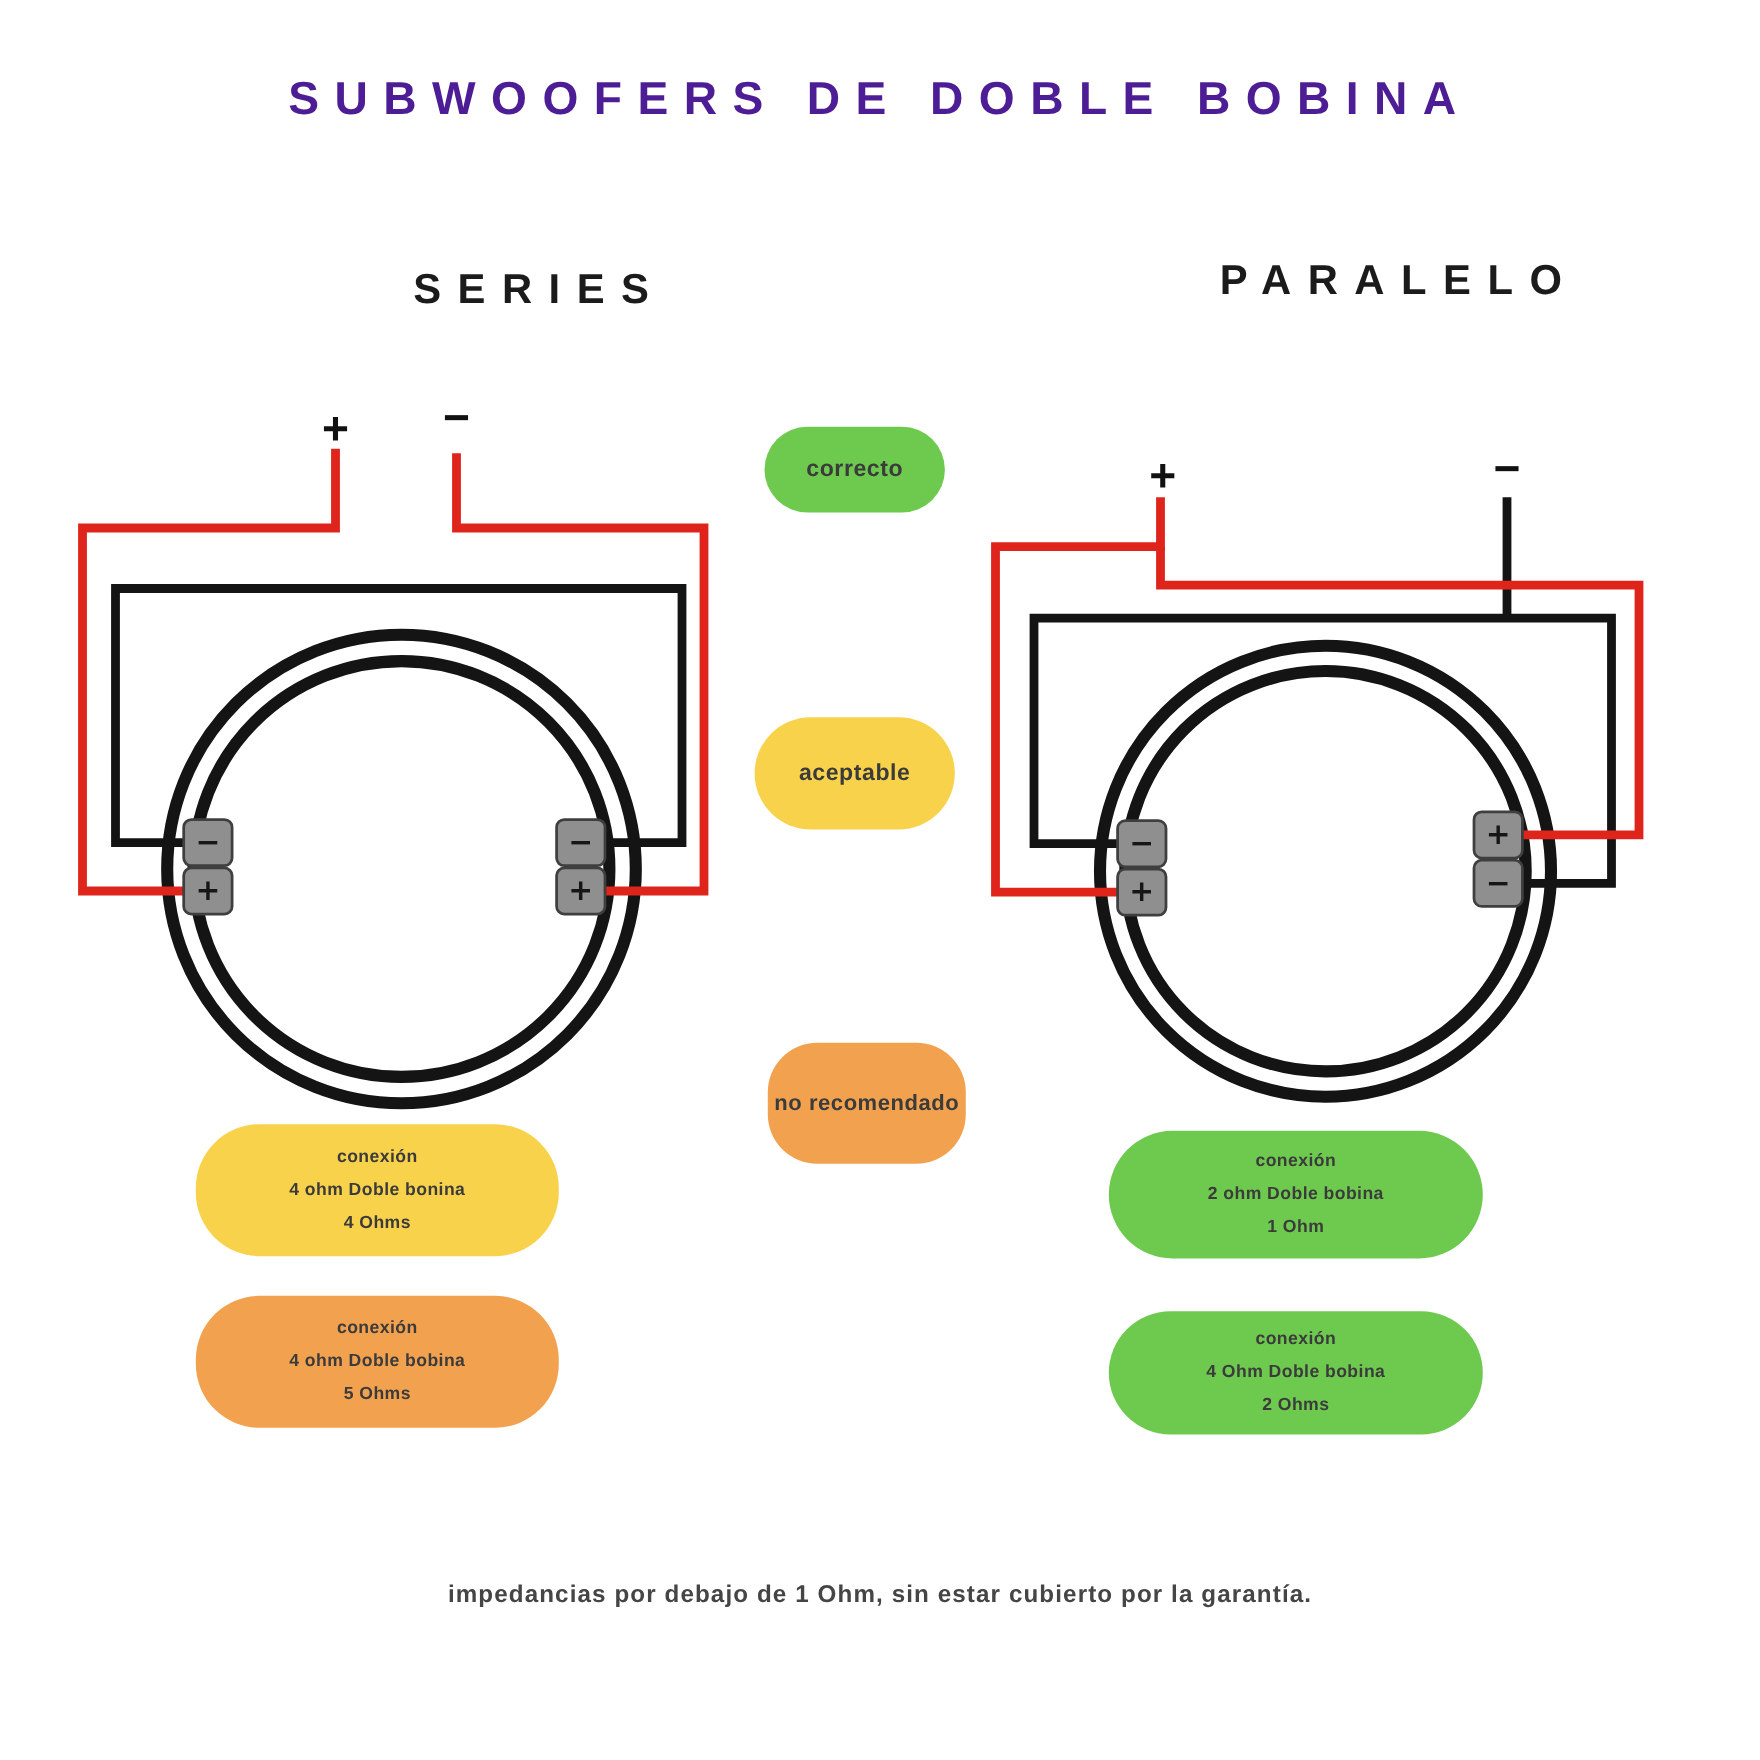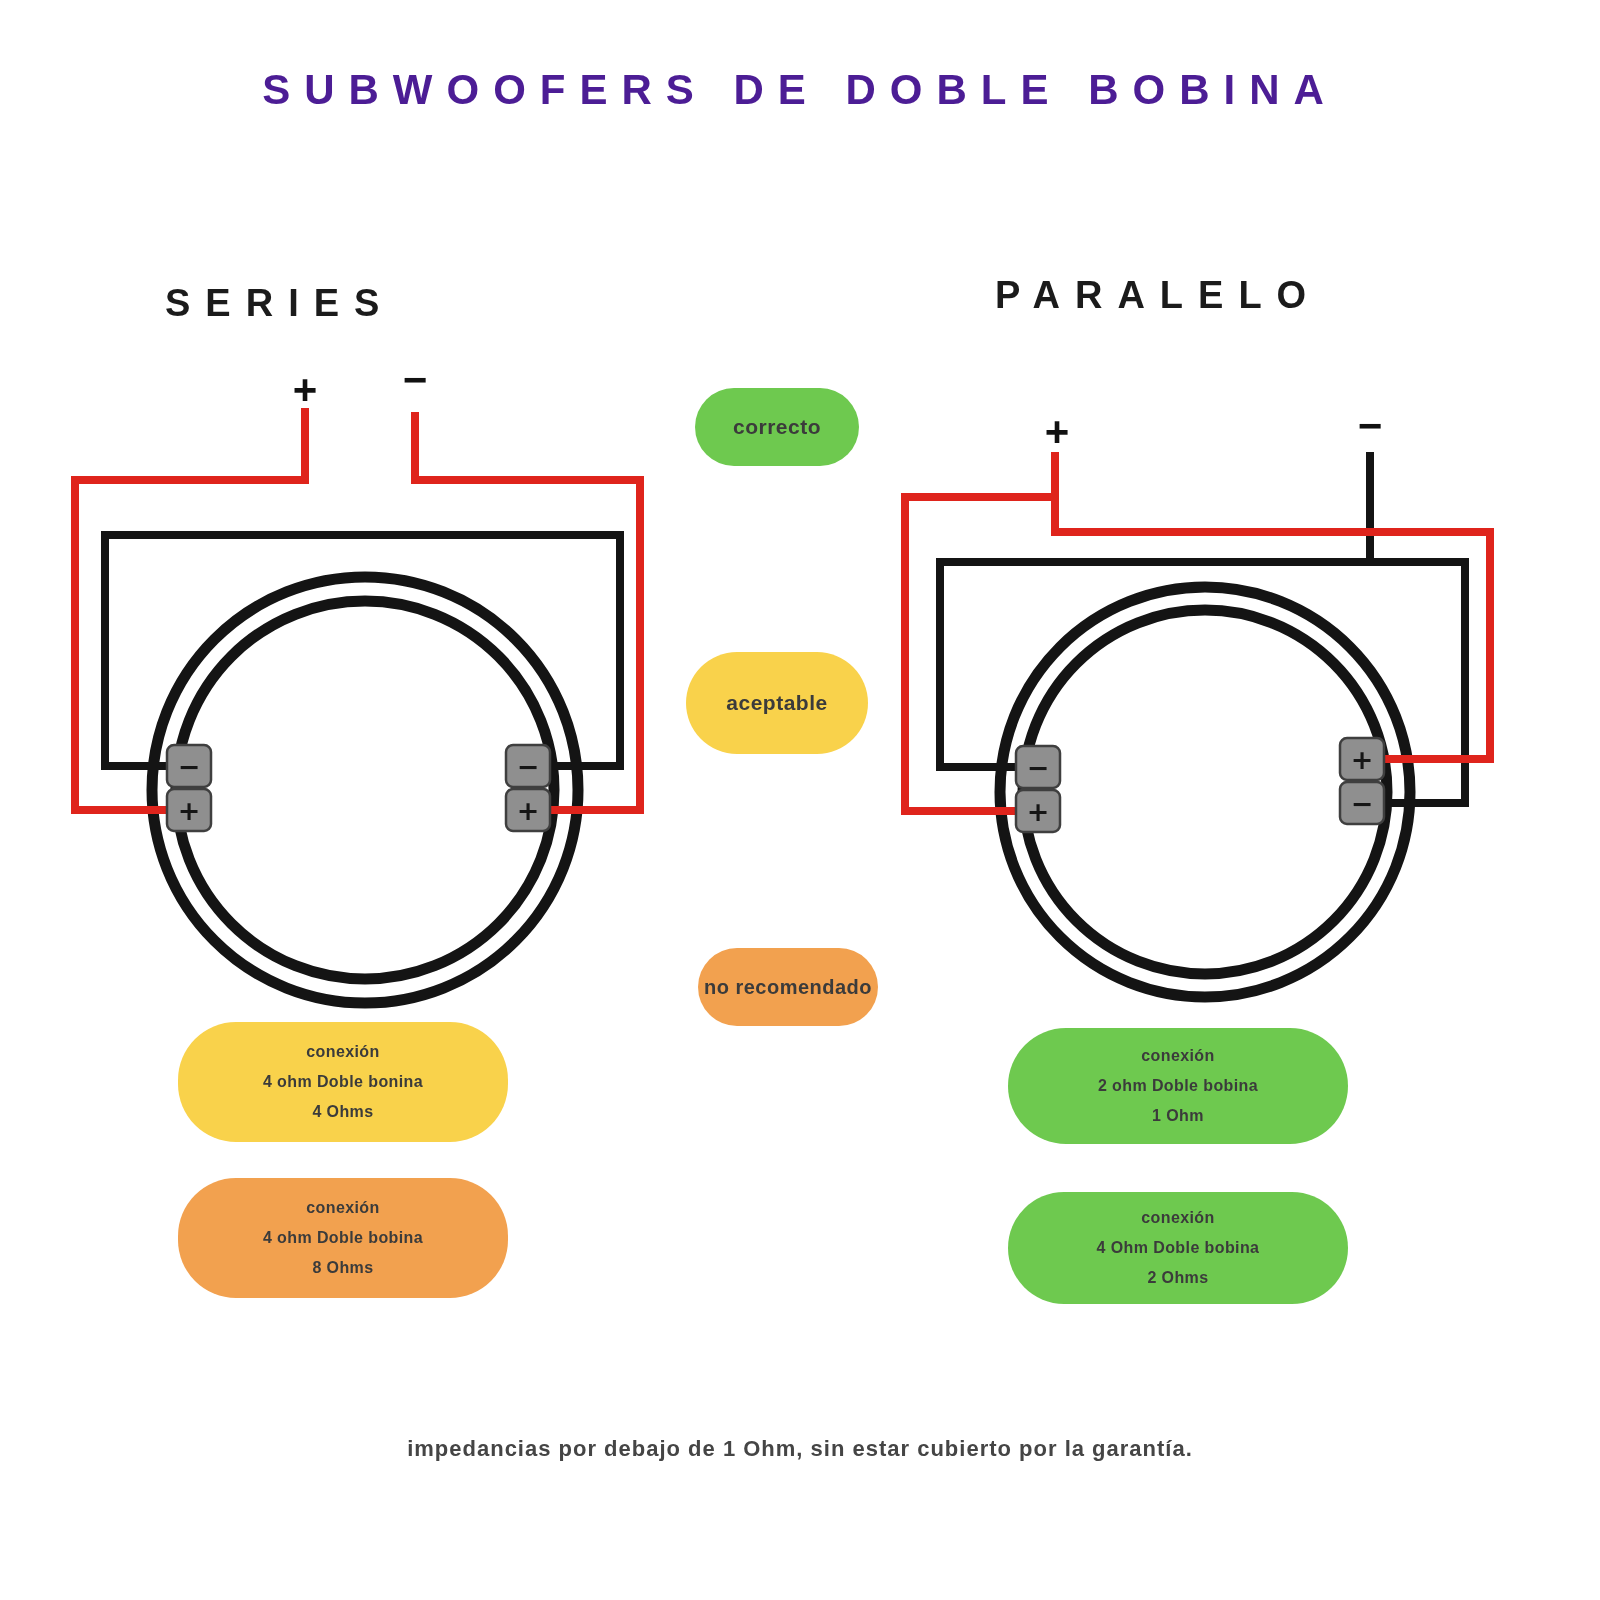--- a/index.html
+++ b/index.html
@@ -5,22 +5,22 @@
   html,body{margin:0;padding:0;background:#ffffff;}
   .canvas{
     position:relative;width:1600px;height:1600px;background:#ffffff;overflow:hidden;
     font-family:"Liberation Sans", sans-serif;color:#1e1e1e;
   }
   .title{
     position:absolute;top:66px;left:0;width:100%;text-align:center;
     font-size:42px;font-weight:bold;letter-spacing:14px;color:#4c1d95;
   }
   .heading{
-    position:absolute;text-align:left;font-size:38px;font-weight:bold;
-    letter-spacing:15px;color:#1b1b1b;margin-top:40px;
+    position:absolute;text-align:right;font-size:38px;font-weight:bold;
+    letter-spacing:15px;color:#1b1b1b;
   }
   .h-series{left:165px;top:242px;width:440px;}
   .h-paralelo{left:995px;top:234px;width:440px;}
 
   .wiring{position:absolute;left:0;top:0;width:1600px;height:1600px;}
   .ring{fill:none;stroke:#141414;stroke-width:11px;}
   .wire{fill:none;stroke-width:8px;stroke-linejoin:miter;stroke-linecap:butt;}
   .wire.red{stroke:#df241c;}
   .wire.black{stroke:#141414;}
   .term{fill:#8f8f8f;stroke:#3f3f3f;stroke-width:2.5px;}
@@ -37,21 +37,21 @@
   .p-plus{left:1035px;top:408px;}
   .p-minus{left:1348px;top:402px;}
 
   .pill{
     position:absolute;display:flex;flex-direction:column;align-items:center;justify-content:center;
     text-align:center;font-weight:bold;color:#3b3b3b;
   }
   .legend-pill{font-size:21px;letter-spacing:0.5px;}
   .lg-correcto{left:695px;top:388px;width:164px;height:78px;border-radius:39px;}
   .lg-aceptable{left:686px;top:652px;width:182px;height:102px;border-radius:51px;}
-  .lg-norec{left:698px;top:948px;width:180px;height:78px;border-radius:45px;font-size:20px;}
+  .lg-norec{left:698px;top:948px;width:180px;height:110px;border-radius:45px;font-size:20px;}
 
   .conn-pill{font-size:16px;line-height:30px;letter-spacing:0.4px;}
   .sp1{left:178px;top:1022px;width:330px;height:120px;border-radius:58px;}
   .sp2{left:178px;top:1178px;width:330px;height:120px;border-radius:58px;}
   .pp1{left:1008px;top:1028px;width:340px;height:116px;border-radius:58px;}
   .pp2{left:1008px;top:1192px;width:340px;height:112px;border-radius:56px;}
 
   .footer{
     position:absolute;left:0;top:1428px;width:100%;text-align:center;
     font-size:22px;font-weight:bold;color:#454545;letter-spacing:1px;line-height:42px;
@@ -127,21 +127,21 @@
   </div>
 
   <div class="pill conn-pill sp1" style="background-color: rgb(249, 210, 75);">
     <div>conexión</div>
     <div>4 ohm Doble bonina</div>
     <div>4 Ohms</div>
   </div>
   <div class="pill conn-pill sp2" style="background-color: rgb(242, 161, 79);">
     <div>conexión</div>
     <div>4 ohm Doble bobina</div>
-    <div>8 Ohms</div>
+    <div>5 Ohms</div>
   </div>
 
   <div class="pill conn-pill pp1" style="background-color: rgb(110, 201, 79);">
     <div>conexión</div>
     <div>2 ohm Doble bobina</div>
     <div>1 Ohm</div>
   </div>
   <div class="pill conn-pill pp2" style="background-color: rgb(110, 201, 79);">
     <div>conexión</div>
     <div>4 Ohm Doble bobina</div>

